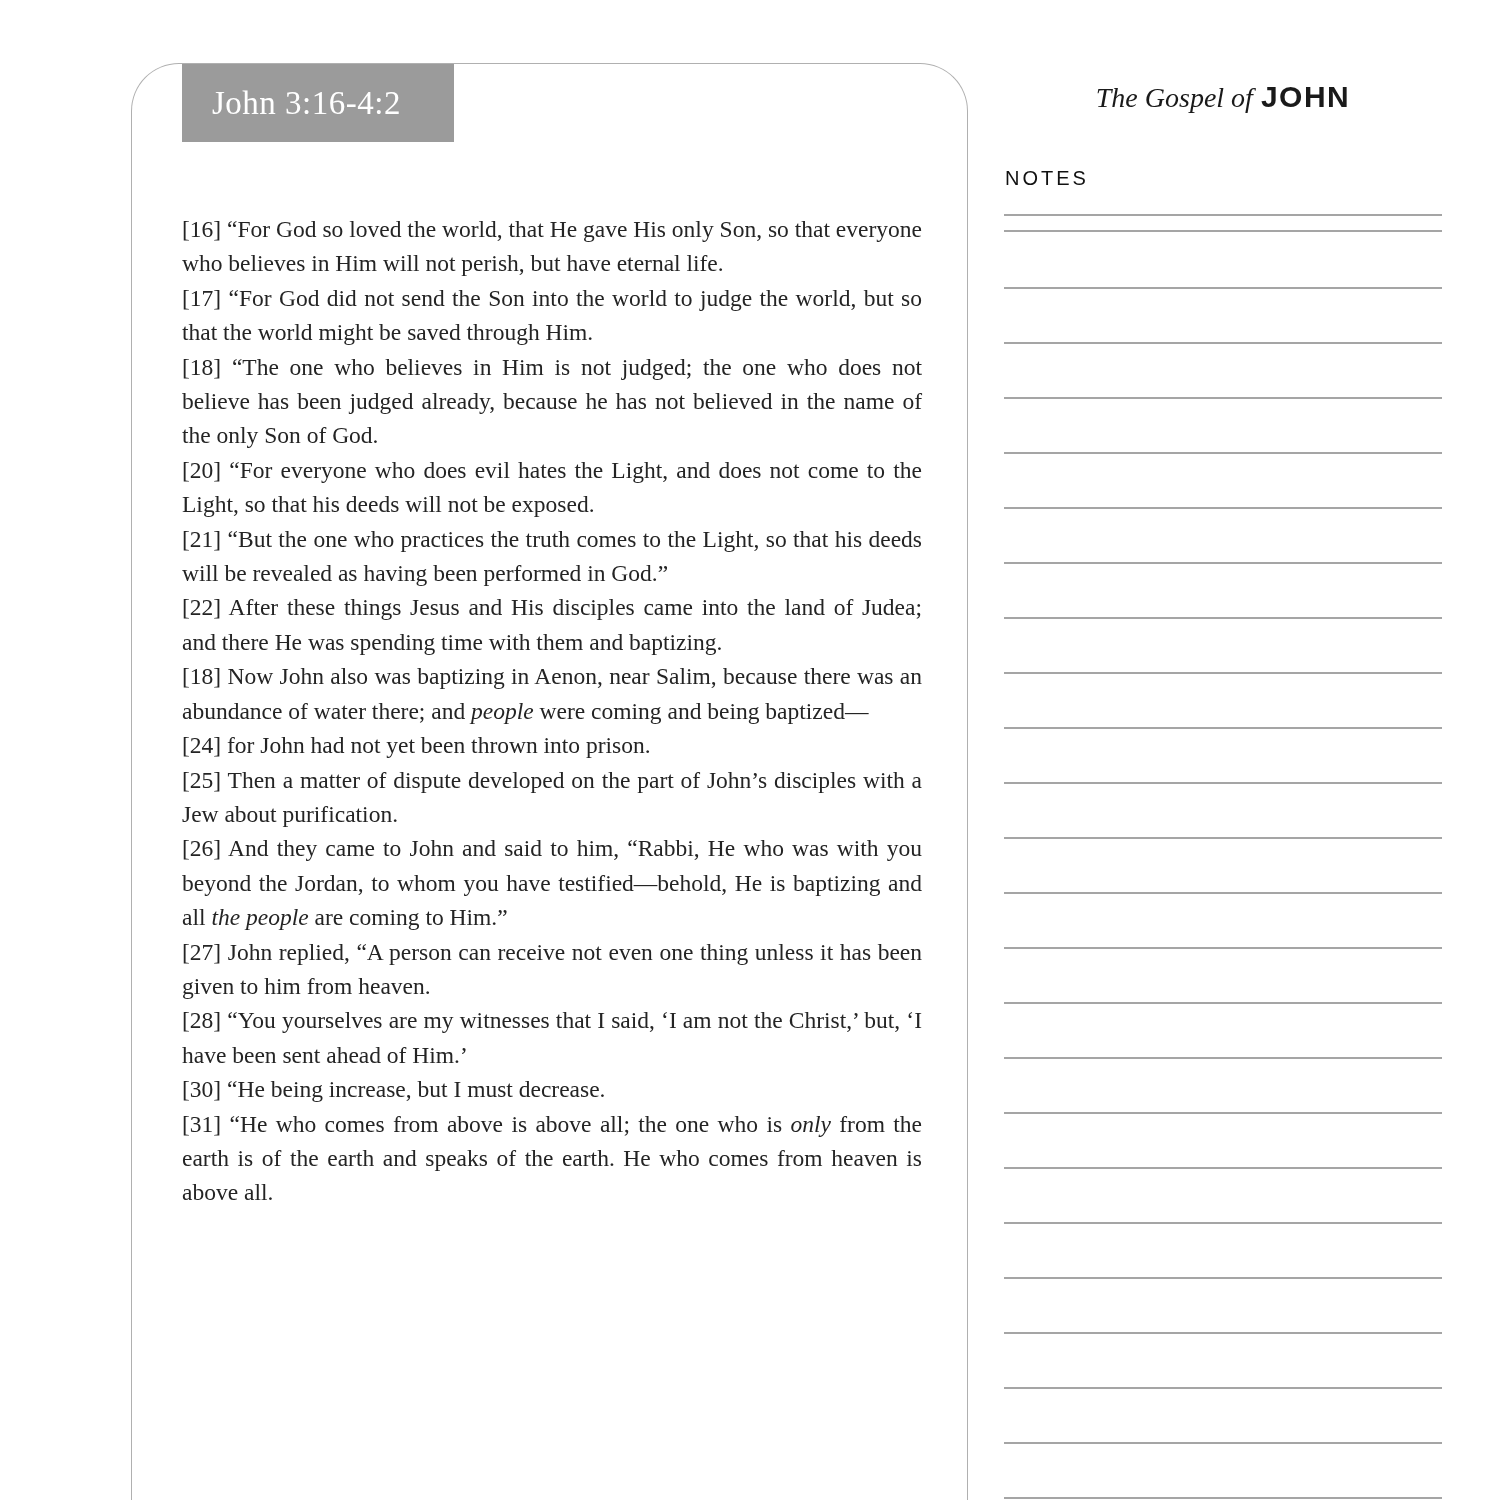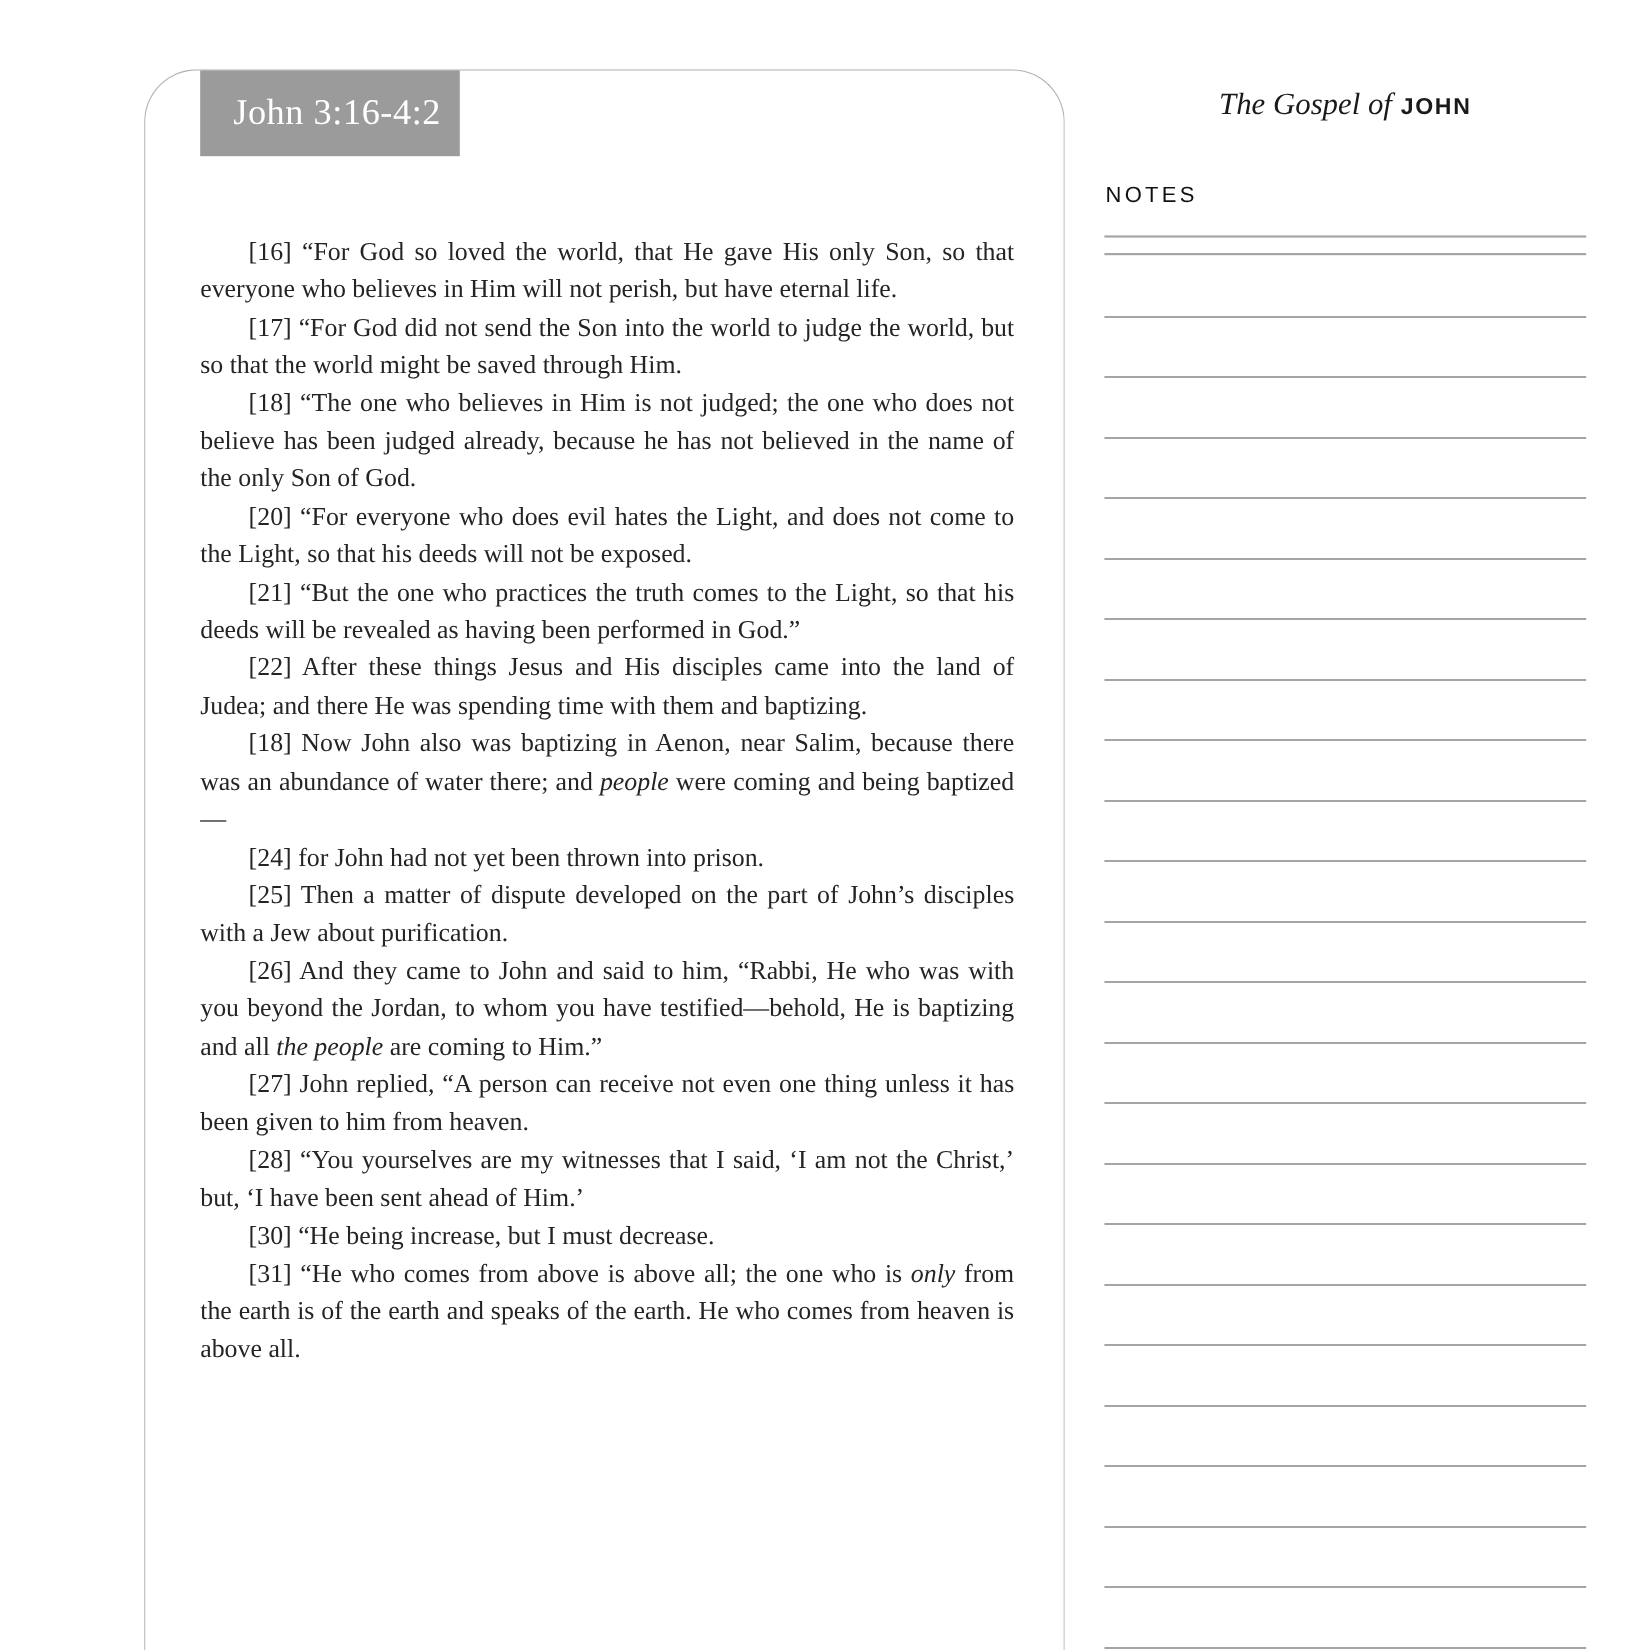--- a/index.html
+++ b/index.html
@@ -27,21 +27,21 @@
     border-bottom: none;
     border-radius: 48px 48px 0 0;
     background: #ffffff;
   }
 
   
   .verse-box {
     position: absolute;
     left: 182px;
     top: 64px;
-    width: 236px;
+    width: 272px;
     height: 78px;
     background: #9b9b9b;
     display: flex;
     align-items: center;
     box-sizing: border-box;
     padding-left: 30px;
   }
   .verse-box-title {
     font-family: "Liberation Serif", serif;
     font-size: 33px;
@@ -64,42 +64,41 @@
     font-size: 23.5px;
     line-height: 34.4px;
     color: #242424;
     text-align: justify;
   }
   .passage p i {
     font-style: italic;
   }
   .vnum {
     font-style: normal;
-    margin-left: 44px;
   }
 
   
   .gospel-header {
     position: absolute;
     left: 1004px;
     top: 80px;
     width: 438px;
     text-align: center;
     color: #1a1a1a;
     white-space: nowrap;
   }
   .gh-italic {
     font-family: "Liberation Serif", serif;
     font-style: italic;
     font-size: 28px;
   }
   .gh-bold {
     font-family: "Liberation Sans", sans-serif;
     font-weight: 700;
-    font-size: 21px;
+    font-size: 30px;
     letter-spacing: 1.5px;
     margin-left: 8px;
   }
 
   
   .notes-label {
     position: absolute;
     left: 1005px;
     top: 167px;
     font-family: "Liberation Sans", sans-serif;

